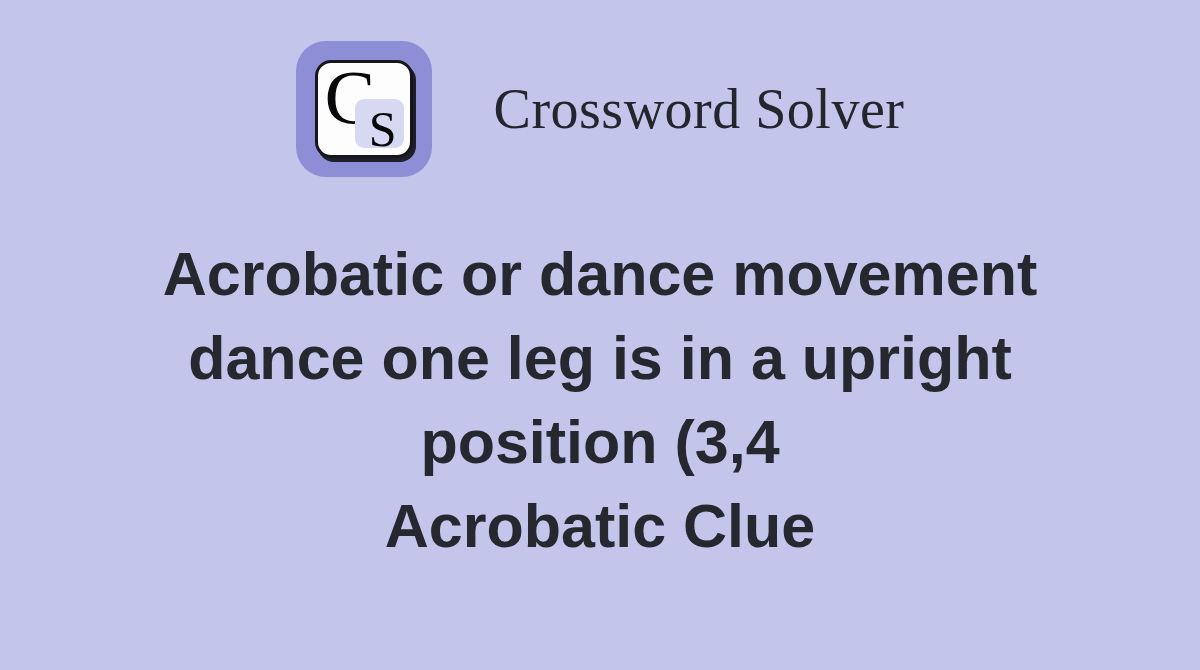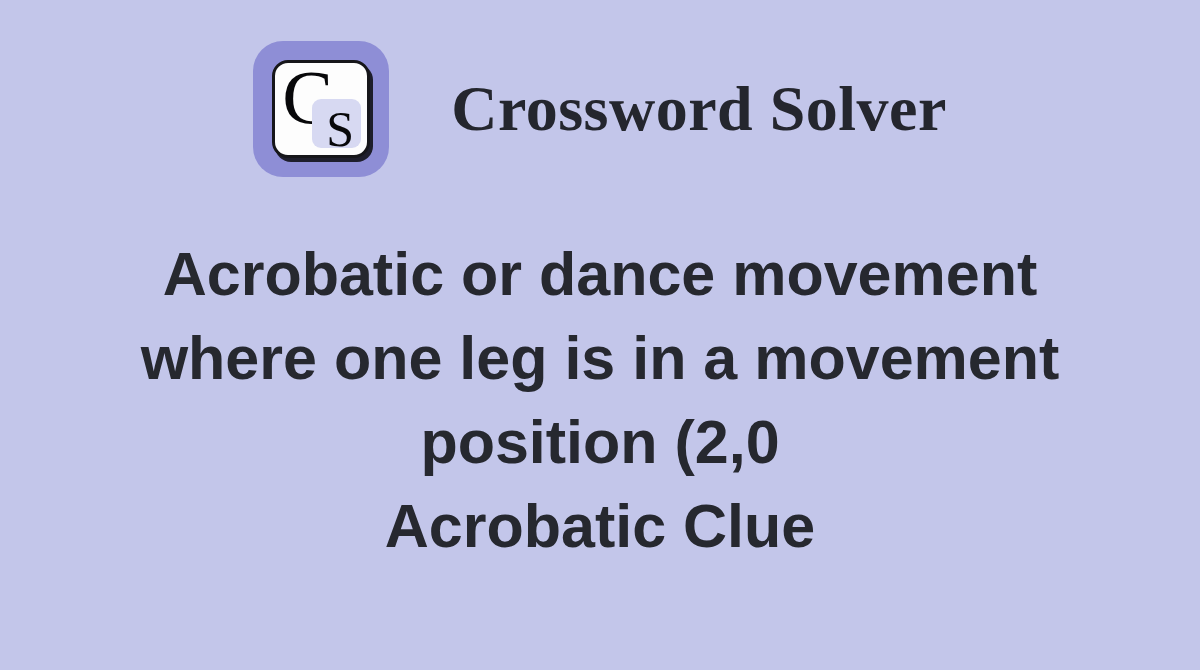--- a/index.html
+++ b/index.html
@@ -85,23 +85,23 @@
     right: 13px;
     bottom: 1px;
     font-family: "Liberation Serif", serif;
     font-size: 50px;
     line-height: 1;
     color: #08080a;
   }
 
   .brand-title {
     font-family: "Liberation Serif", serif;
-    font-size: 64px;
+    font-size: 56px;
     line-height: 1;
-    font-weight: 700;
+    font-weight: 400;
     color: #24262e;
     white-space: nowrap;
     letter-spacing: 0.5px;
   }
 
   
   .clue-block {
     position: absolute;
     top: 232px;
     left: 0;
@@ -132,18 +132,18 @@
         <span class="logo-s">S</span>
       </div>
     </div>
 
     <div class="brand-title">Crossword Solver</div>
 
   </div>
 
   <div class="clue-block">
     <div class="clue-line">Acrobatic or dance movement</div>
-    <div class="clue-line">where one leg is in a movement</div>
-    <div class="clue-line">position (2,0</div>
+    <div class="clue-line">dance one leg is in a upright</div>
+    <div class="clue-line">position (3,4</div>
     <div class="clue-line">Acrobatic Clue</div>
   </div>
 
 </div>
 
 </body></html>

